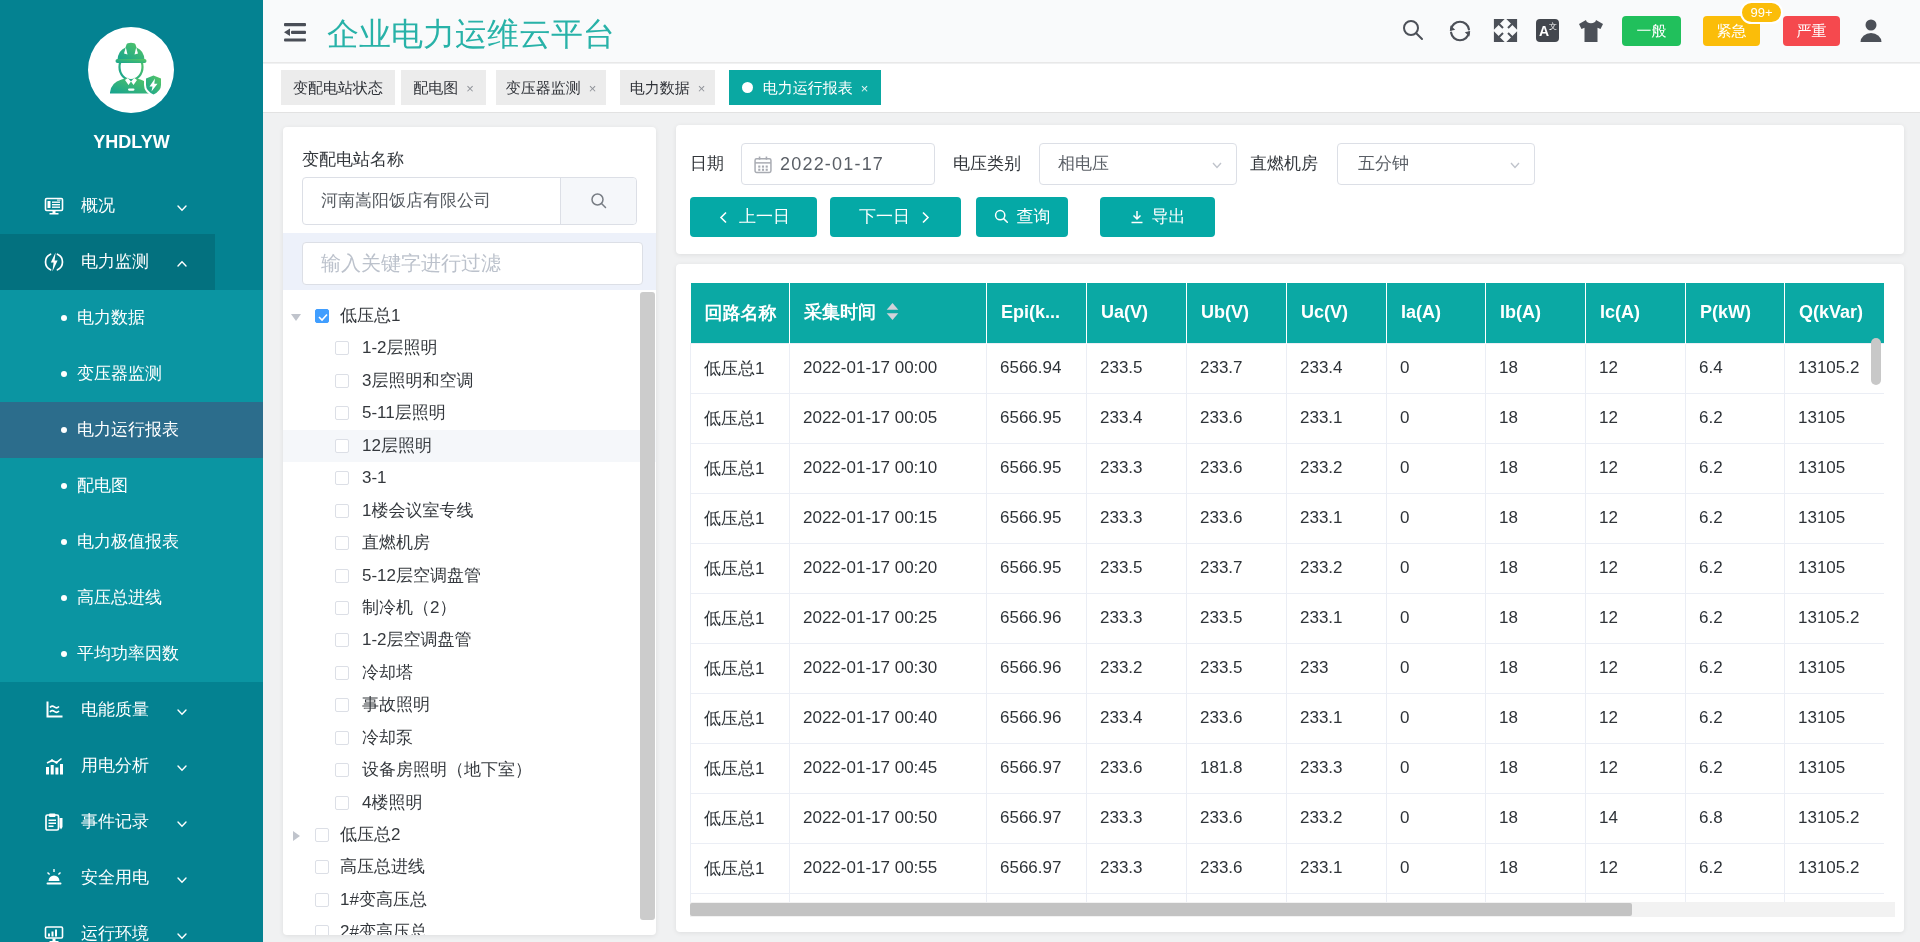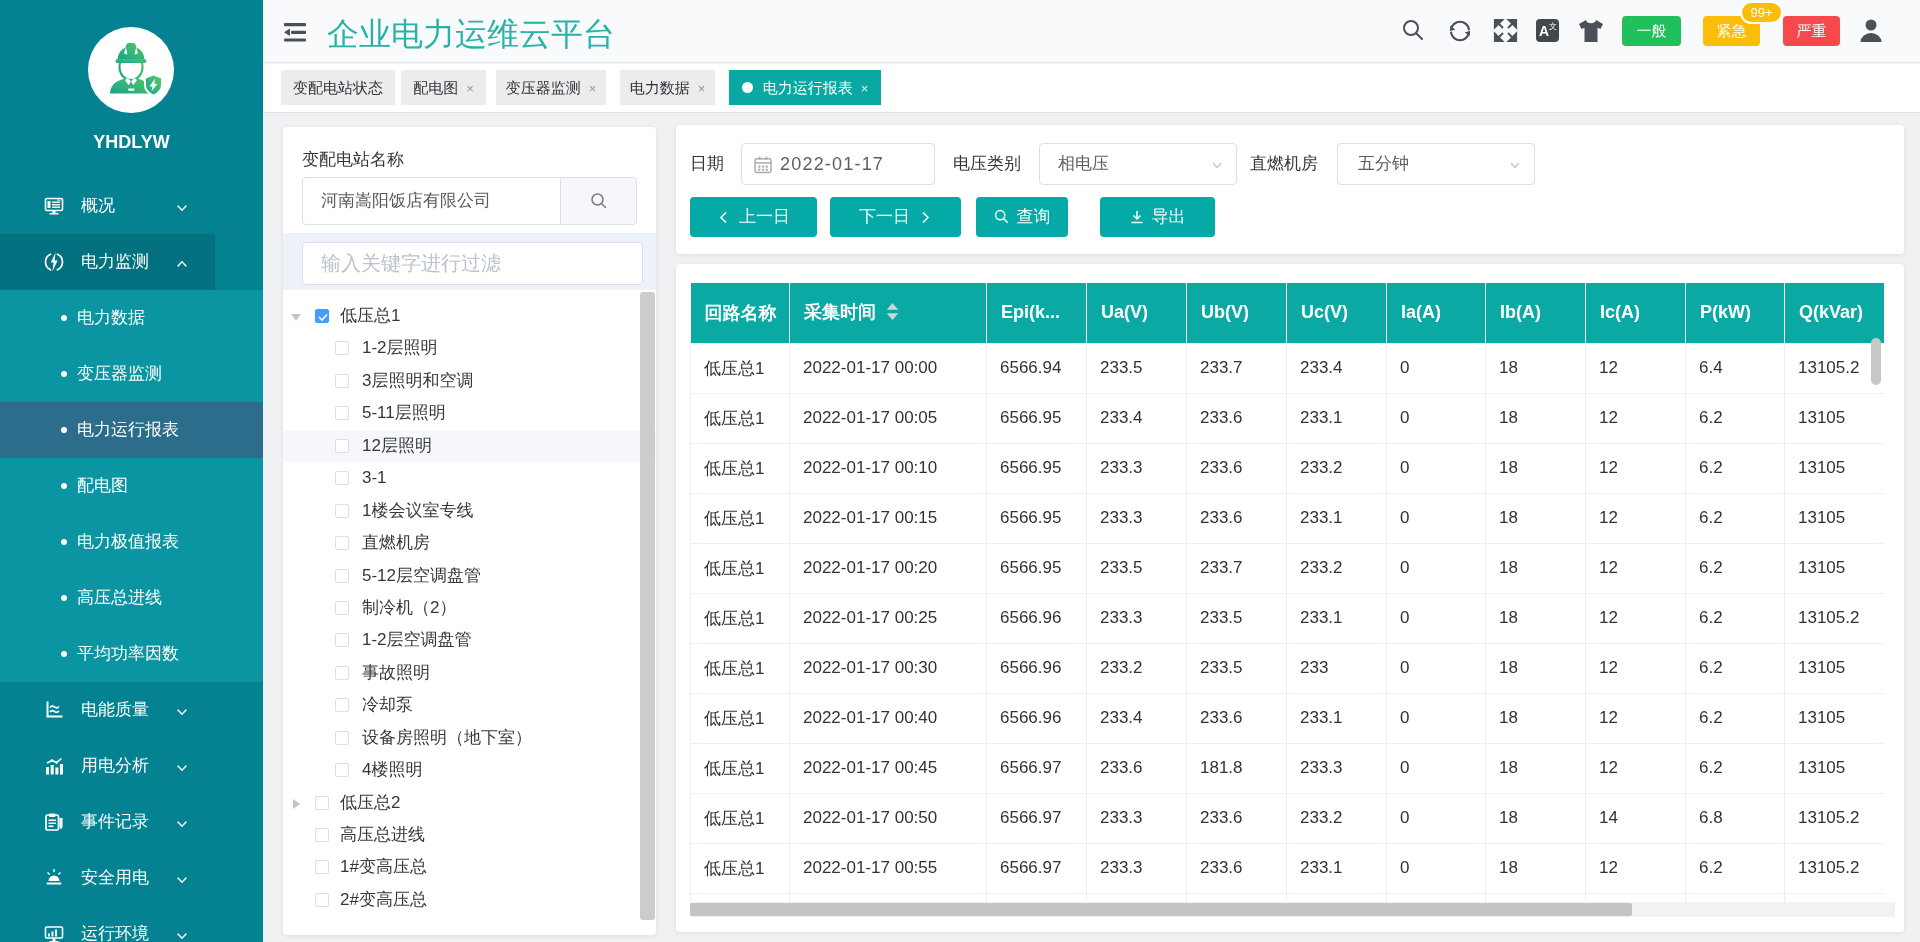--- a/index.html
+++ b/index.html
@@ -296,20 +296,24 @@
 <div class="trow">
         <span class="cb" style="left:52px"></span>
         <span class="tx" style="left:79px">制冷机（2）</span>
       </div>
 <div class="trow">
         <span class="cb" style="left:52px"></span>
         <span class="tx" style="left:79px">1-2层空调盘管</span>
       </div>
 <div class="trow">
         <span class="cb" style="left:52px"></span>
+        <span class="tx" style="left:79px">冷却塔</span>
+      </div>
+<div class="trow">
+        <span class="cb" style="left:52px"></span>
         <span class="tx" style="left:79px">事故照明</span>
       </div>
 <div class="trow">
         <span class="cb" style="left:52px"></span>
         <span class="tx" style="left:79px">冷却泵</span>
       </div>
 <div class="trow">
         <span class="cb" style="left:52px"></span>
         <span class="tx" style="left:79px">设备房照明（地下室）</span>
       </div>

